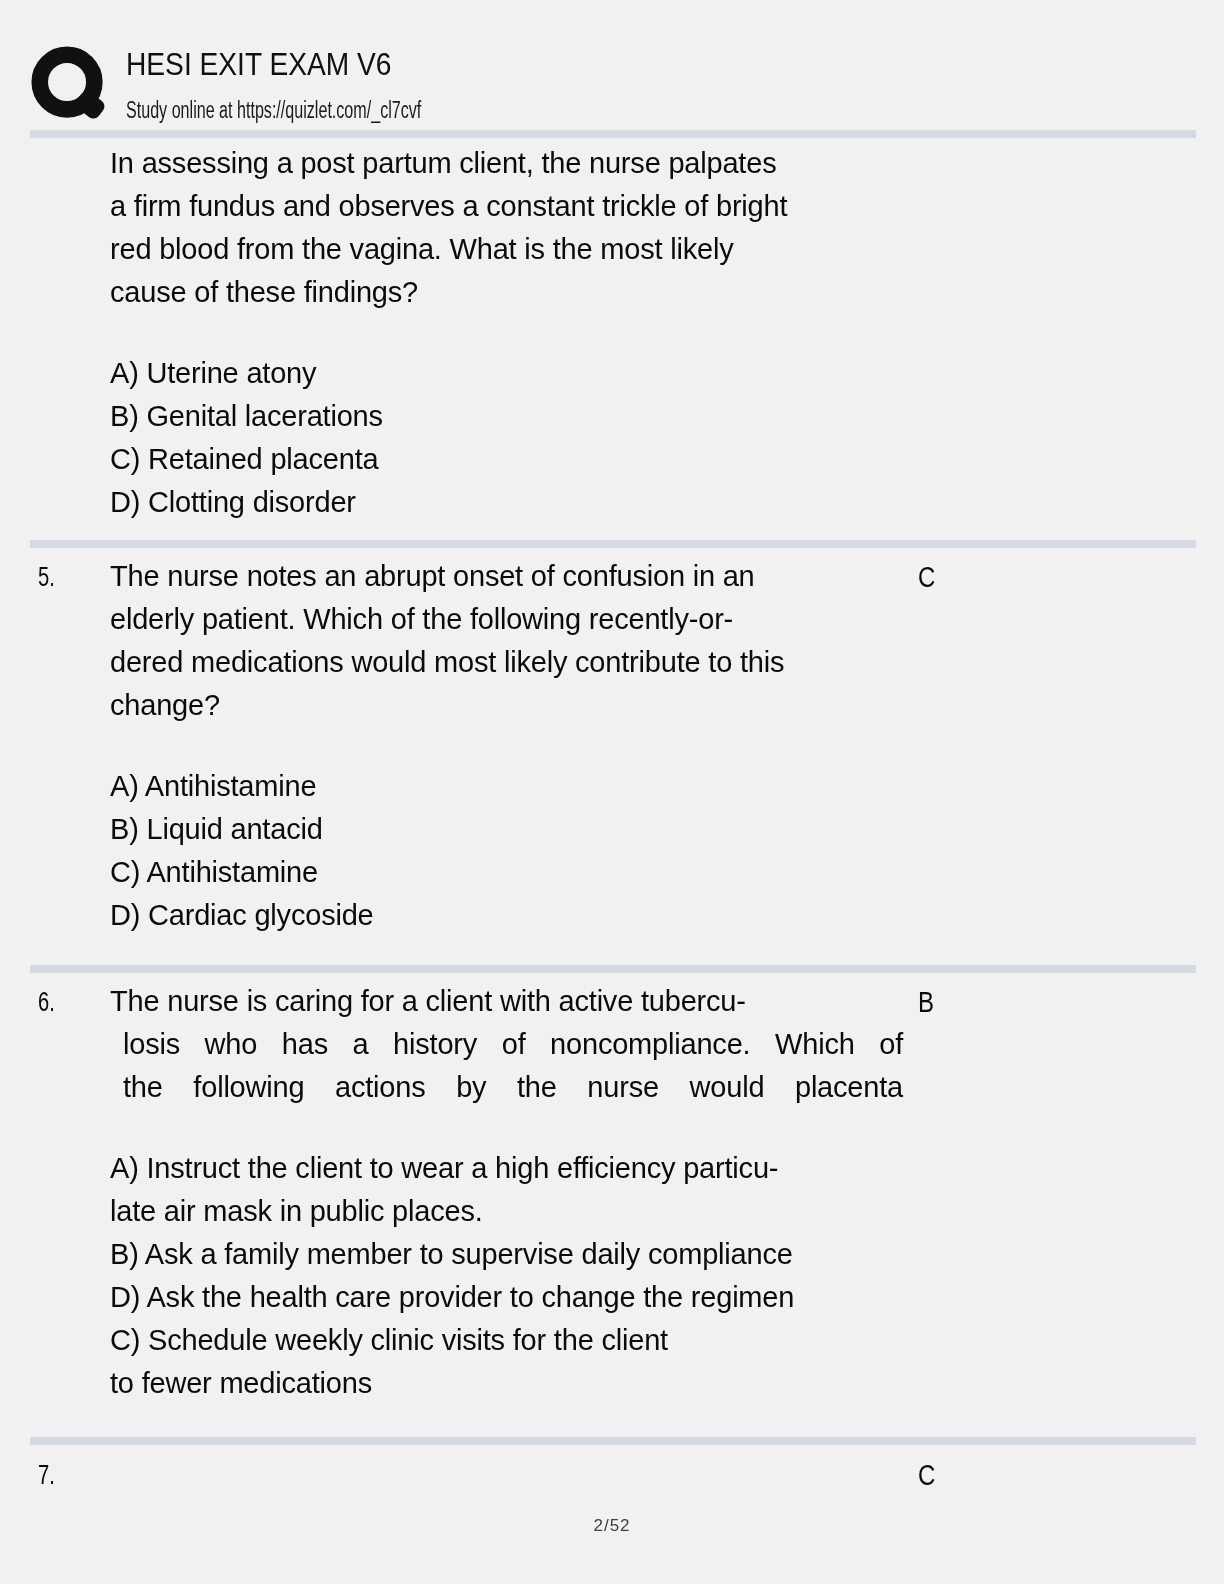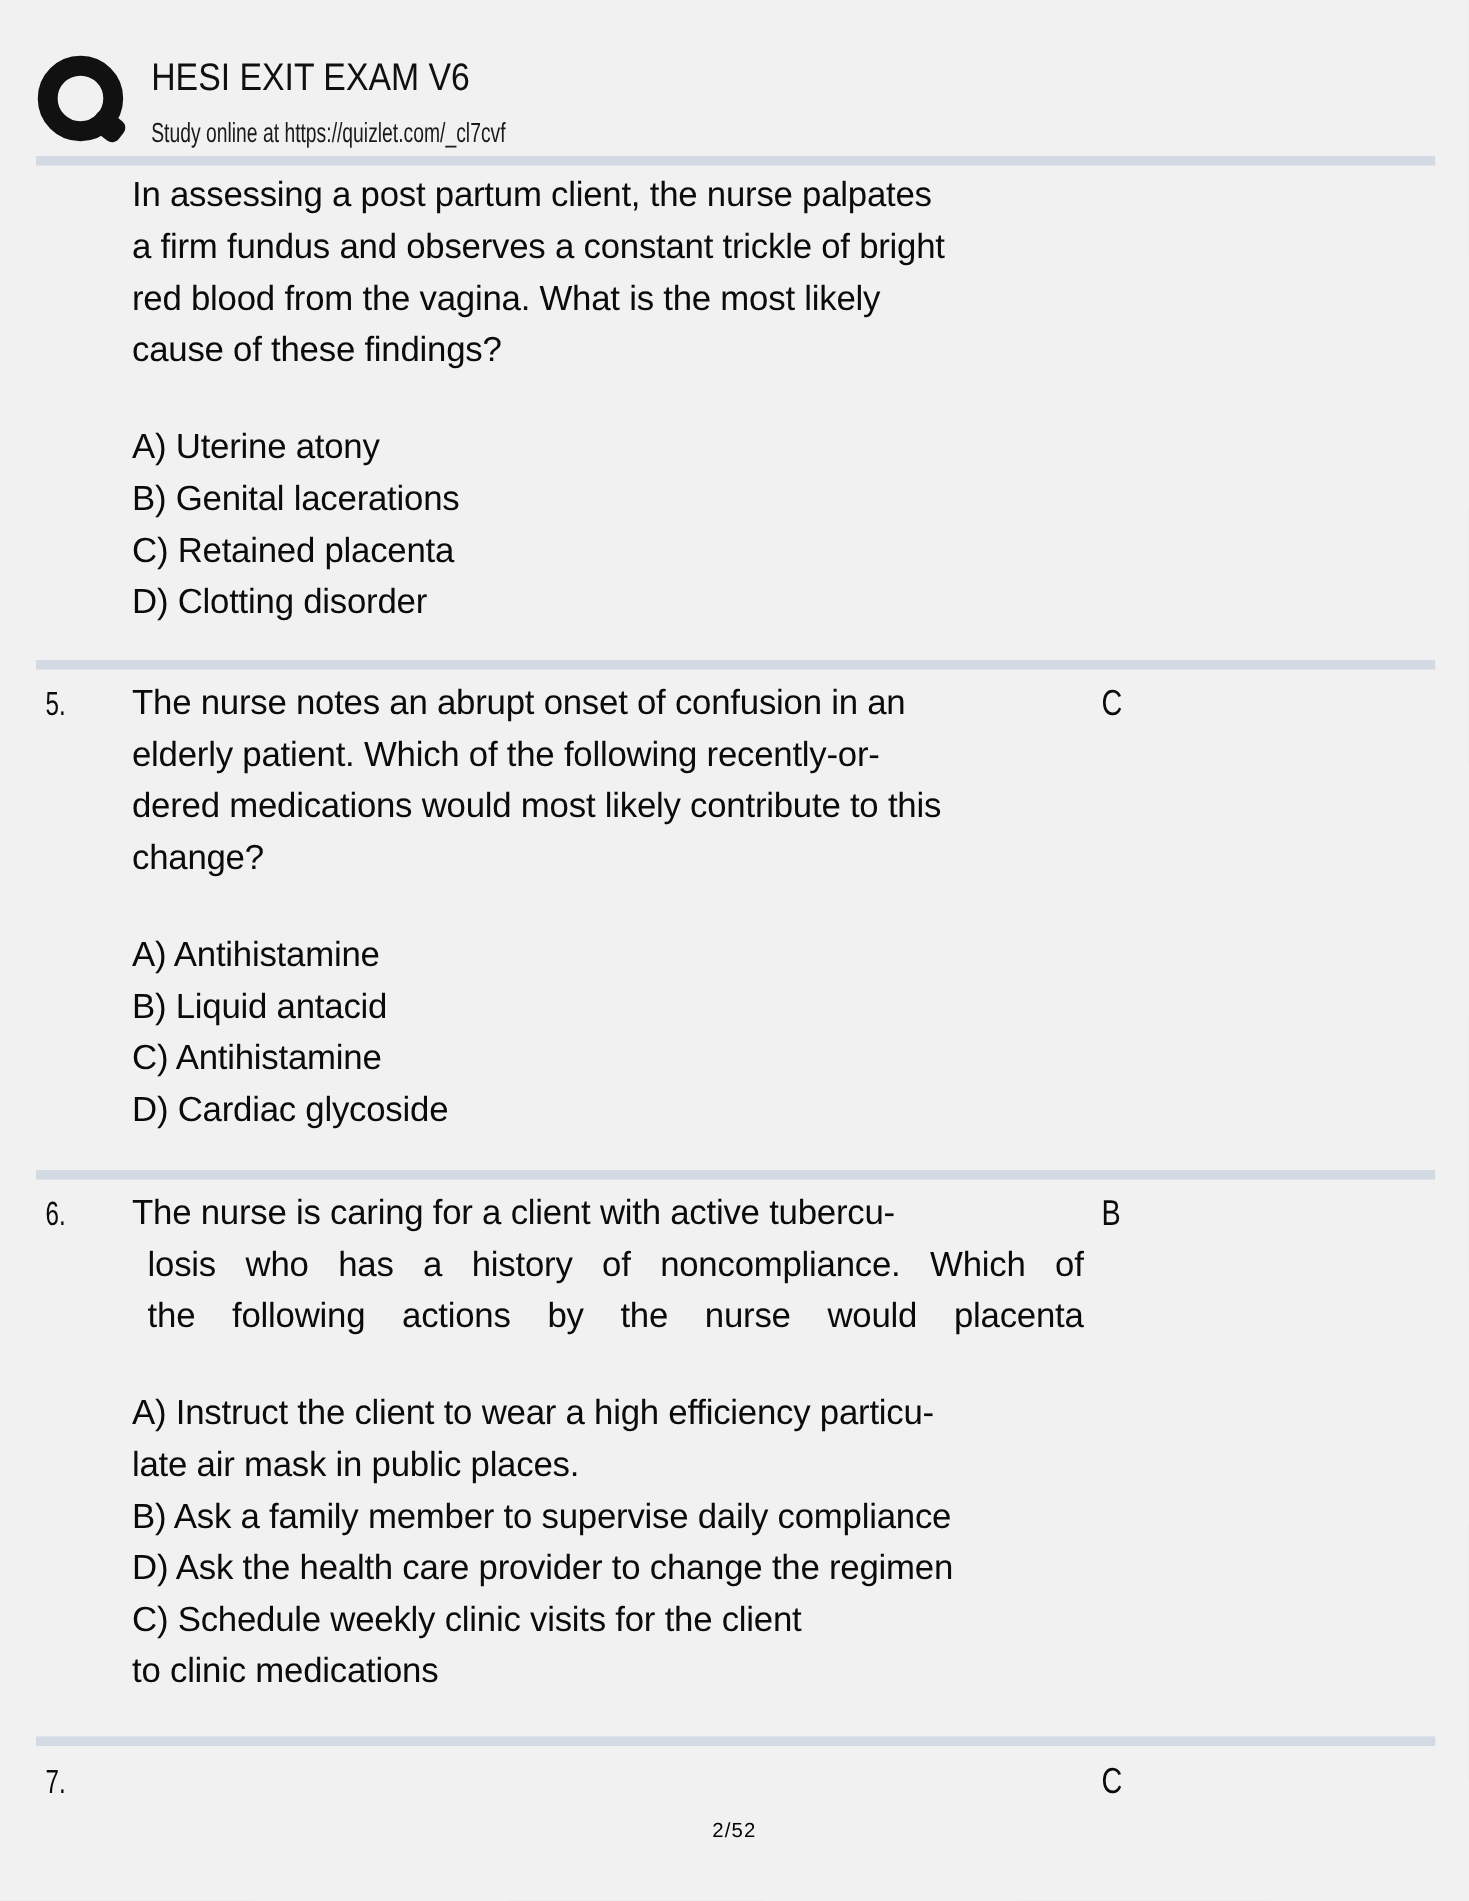--- a/index.html
+++ b/index.html
@@ -25,21 +25,21 @@
   .doc-subtitle {
     margin-top:14px; font-size:23px; color:#1a1a1a;
     transform:scaleX(0.70); transform-origin:left top; white-space:nowrap;
   }
 
   .divider { height:8px; background:#d4dae3; margin:0; }
   .header + .divider { margin-top:4px; }
 
   
   .question { display:flex; }
-  .q0 { padding:4px 0 26px; }
+  .q0 { padding:4px 0 16px; }
   .q1 { padding:7px 0 28px; }
   .q2 { padding:7px 0 32px; }
   .q3 { padding:8px 0 0; min-height:88px; }
 
   .qnum {
     flex:0 0 80px; padding-left:8px; box-sizing:border-box;
     font-size:28px; line-height:43px;
   }
   .qnum span { display:inline-block; transform:scaleX(0.72); transform-origin:left top; }
 
@@ -50,21 +50,21 @@
 
   .answer {
     flex:1 1 auto; padding-left:8px;
     font-size:30px; line-height:43px; font-weight:400;
   }
   .answer span { display:inline-block; transform:scaleX(0.8); transform-origin:left top; }
 
   
   .footer {
     position:absolute; top:1516px; left:0; width:100%;
-    text-align:center; font-size:17px; color:#000000; letter-spacing:1px;
+    text-align:center; font-size:17px; color:#404040; letter-spacing:1px;
   }
 </style>
 </head>
 <body>
 
 <div class="page">
   <div class="content">
 
     <div class="header">
       <svg class="logo" viewBox="0 0 80 82" aria-hidden="true">
@@ -125,21 +125,21 @@
               <div class="qline">The nurse is caring for a client with active tubercu-</div>
               <div class="qline just">losis who has a history of noncompliance. Which of</div>
               <div class="qline just">the following actions by the nurse would placenta</div>
             </div>
       <div class="opts">
               <div class="qline">A) Instruct the client to wear a high efficiency particu-</div>
               <div class="qline">late air mask in public places.</div>
               <div class="qline">B) Ask a family member to supervise daily compliance</div>
               <div class="qline">D) Ask the health care provider to change the regimen</div>
               <div class="qline">C) Schedule weekly clinic visits for the client</div>
-              <div class="qline">to clinic medications</div>
+              <div class="qline">to fewer medications</div>
             </div>
     </div>
     <div class="answer"><span>B</span></div>
   </div>
 <div class="divider"></div>
   <div class="question q3">
     <div class="qnum"><span>7.</span></div>
     <div class="qbody">
       <div class="qpara"></div>
 

